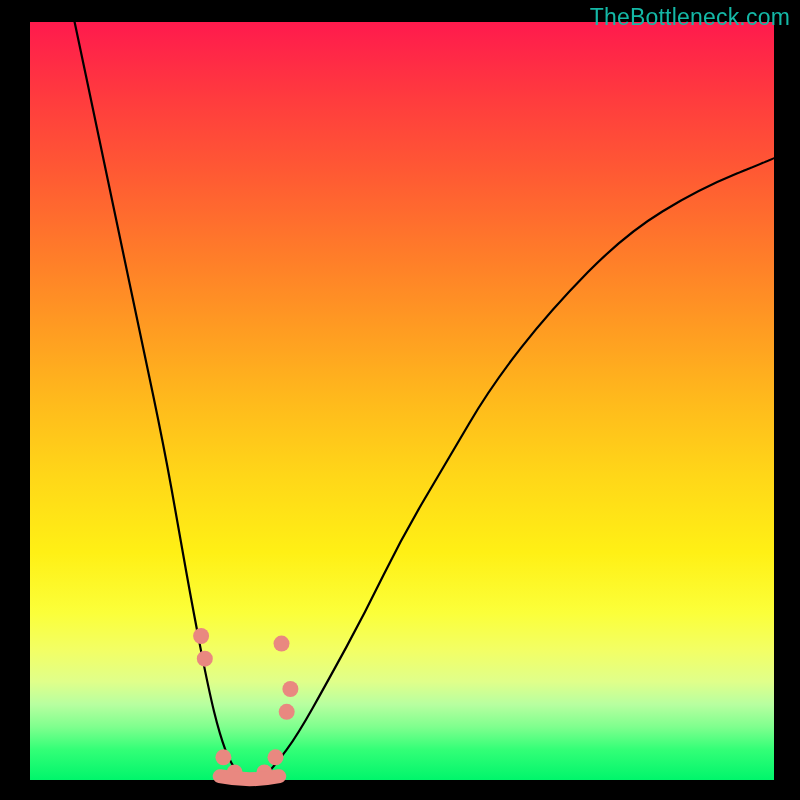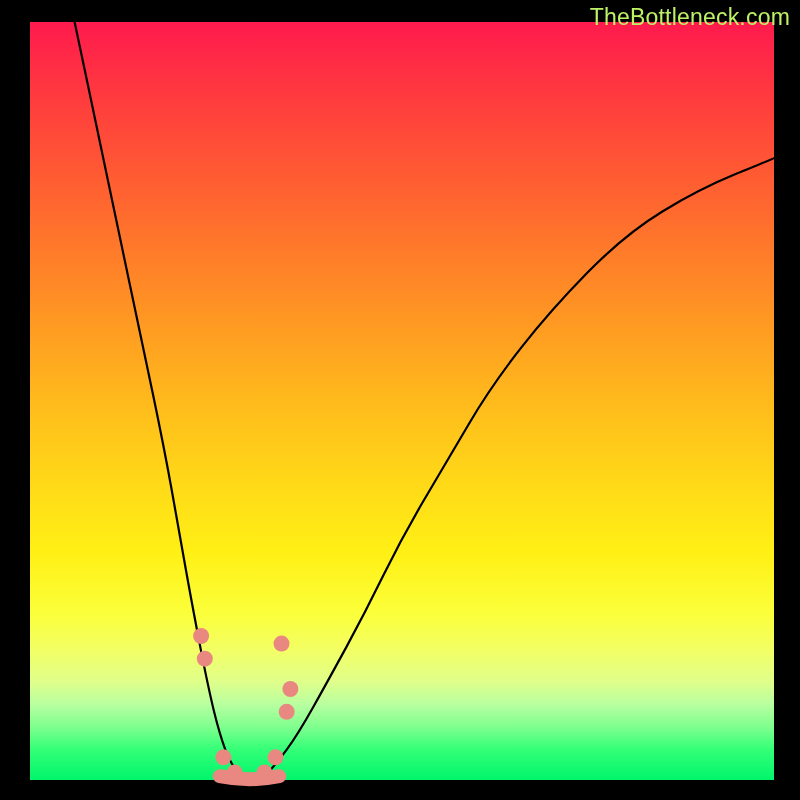--- a/index.html
+++ b/index.html
@@ -39,21 +39,21 @@
       #b8ffa0 90%,
       #7fff8e 93%,
       #33ff77 96%,
       #00f56b 100%
     );
   }
   .watermark {
     position: absolute;
     top: 4px;
     right: 10px;
-    color: #bef264;
+    color: #14b8a6;
     font-size: 23px;
     font-weight: 500;
     letter-spacing: 0.2px;
     z-index: 5;
   }
   svg.curve {
     position: absolute;
     left: 0; top: 0;
     width: 744px;
     height: 758px;

